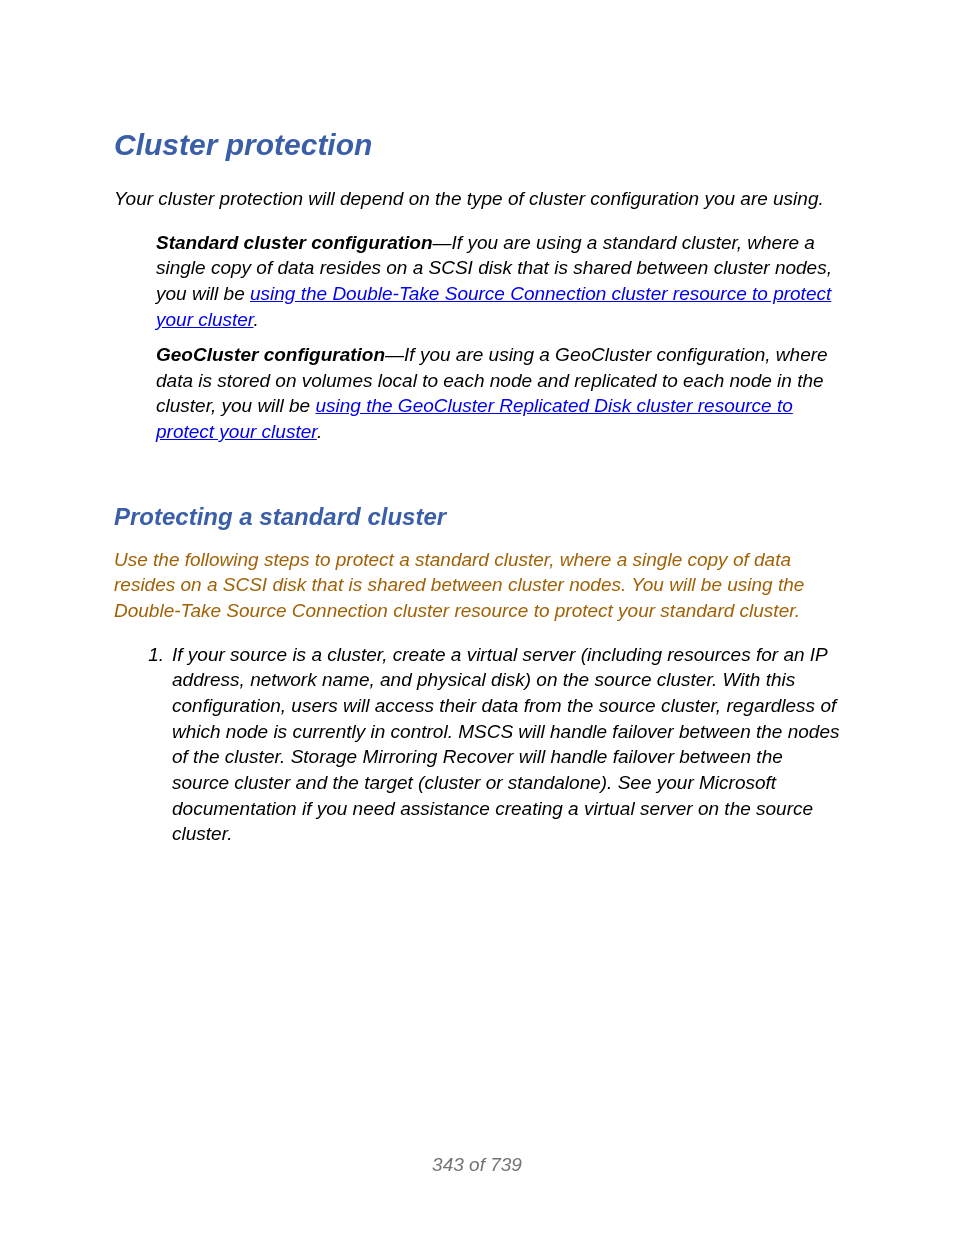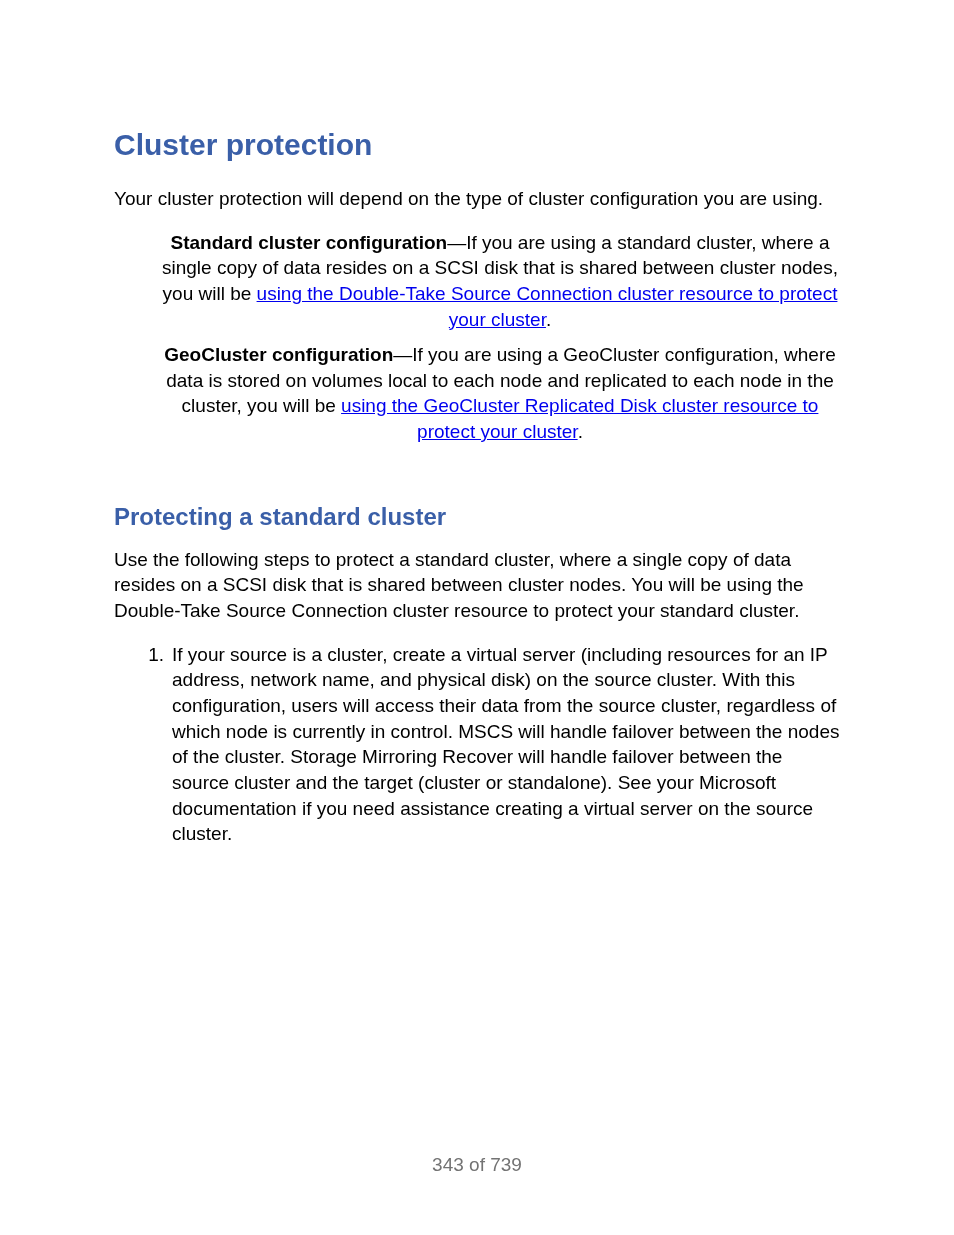--- a/index.html
+++ b/index.html
@@ -1,18 +1,19 @@
 <!DOCTYPE html>
 <html><head>
   <meta charset="utf-8">
   <style>
     * {
       margin: 0;
       padding: 0;
       box-sizing: border-box;
+      font-style: italic;
     }
     body {
       width: 954px;
       height: 1235px;
       background: #fff;
       font-family: Arial, Helvetica, sans-serif;
       position: relative;
     }
     .page-content {
       padding: 128px 110px 0 114px;
@@ -35,33 +36,32 @@
       color: #000000;
       line-height: 1.35;
       margin-bottom: 18px;
     }
     .config-block {
       margin-left: 42px;
       font-size: 19px;
       color: #000;
       line-height: 1.35;
       margin-bottom: 10px;
-      text-align: center;
     }
     .bold {
       font-weight: bold;
     }
     .link {
       color: #0000ee;
       text-decoration: underline;
       cursor: pointer;
     }
     .body-para {
       font-size: 19px;
-      color: #000000;
+      color: #a16207;
       line-height: 1.35;
       margin-bottom: 18px;
     }
     .ol-container {
       margin-left: 30px;
     }
     .ol-item {
       display: flex;
       font-size: 19px;
       color: #000;

